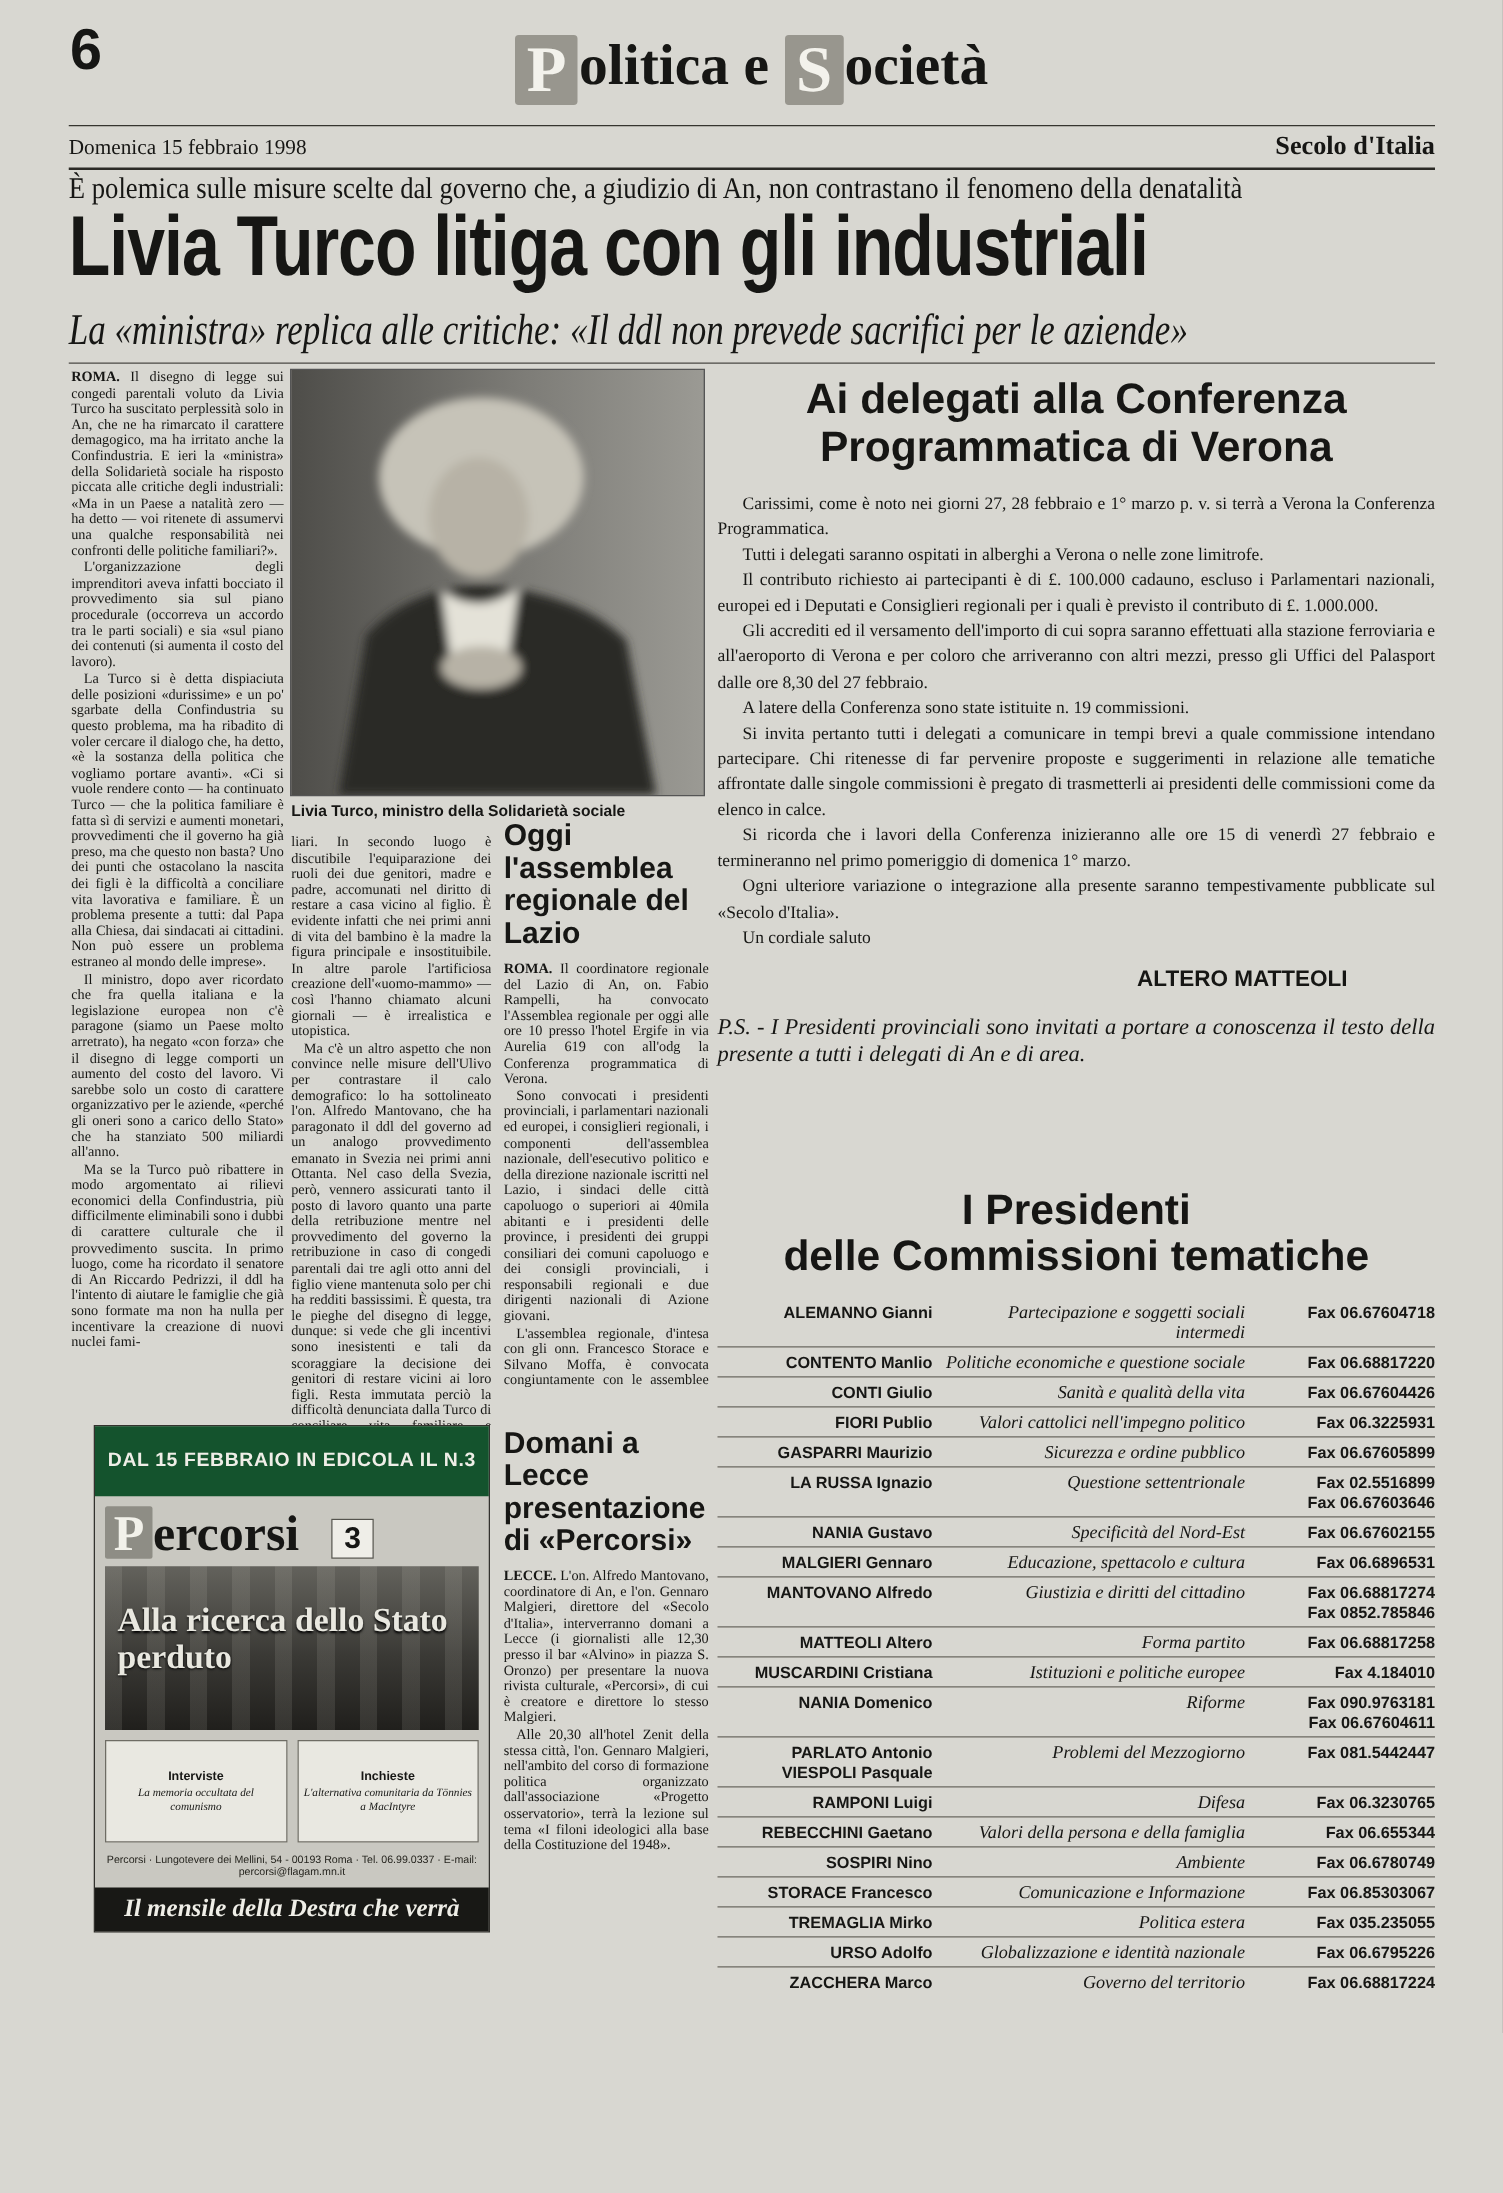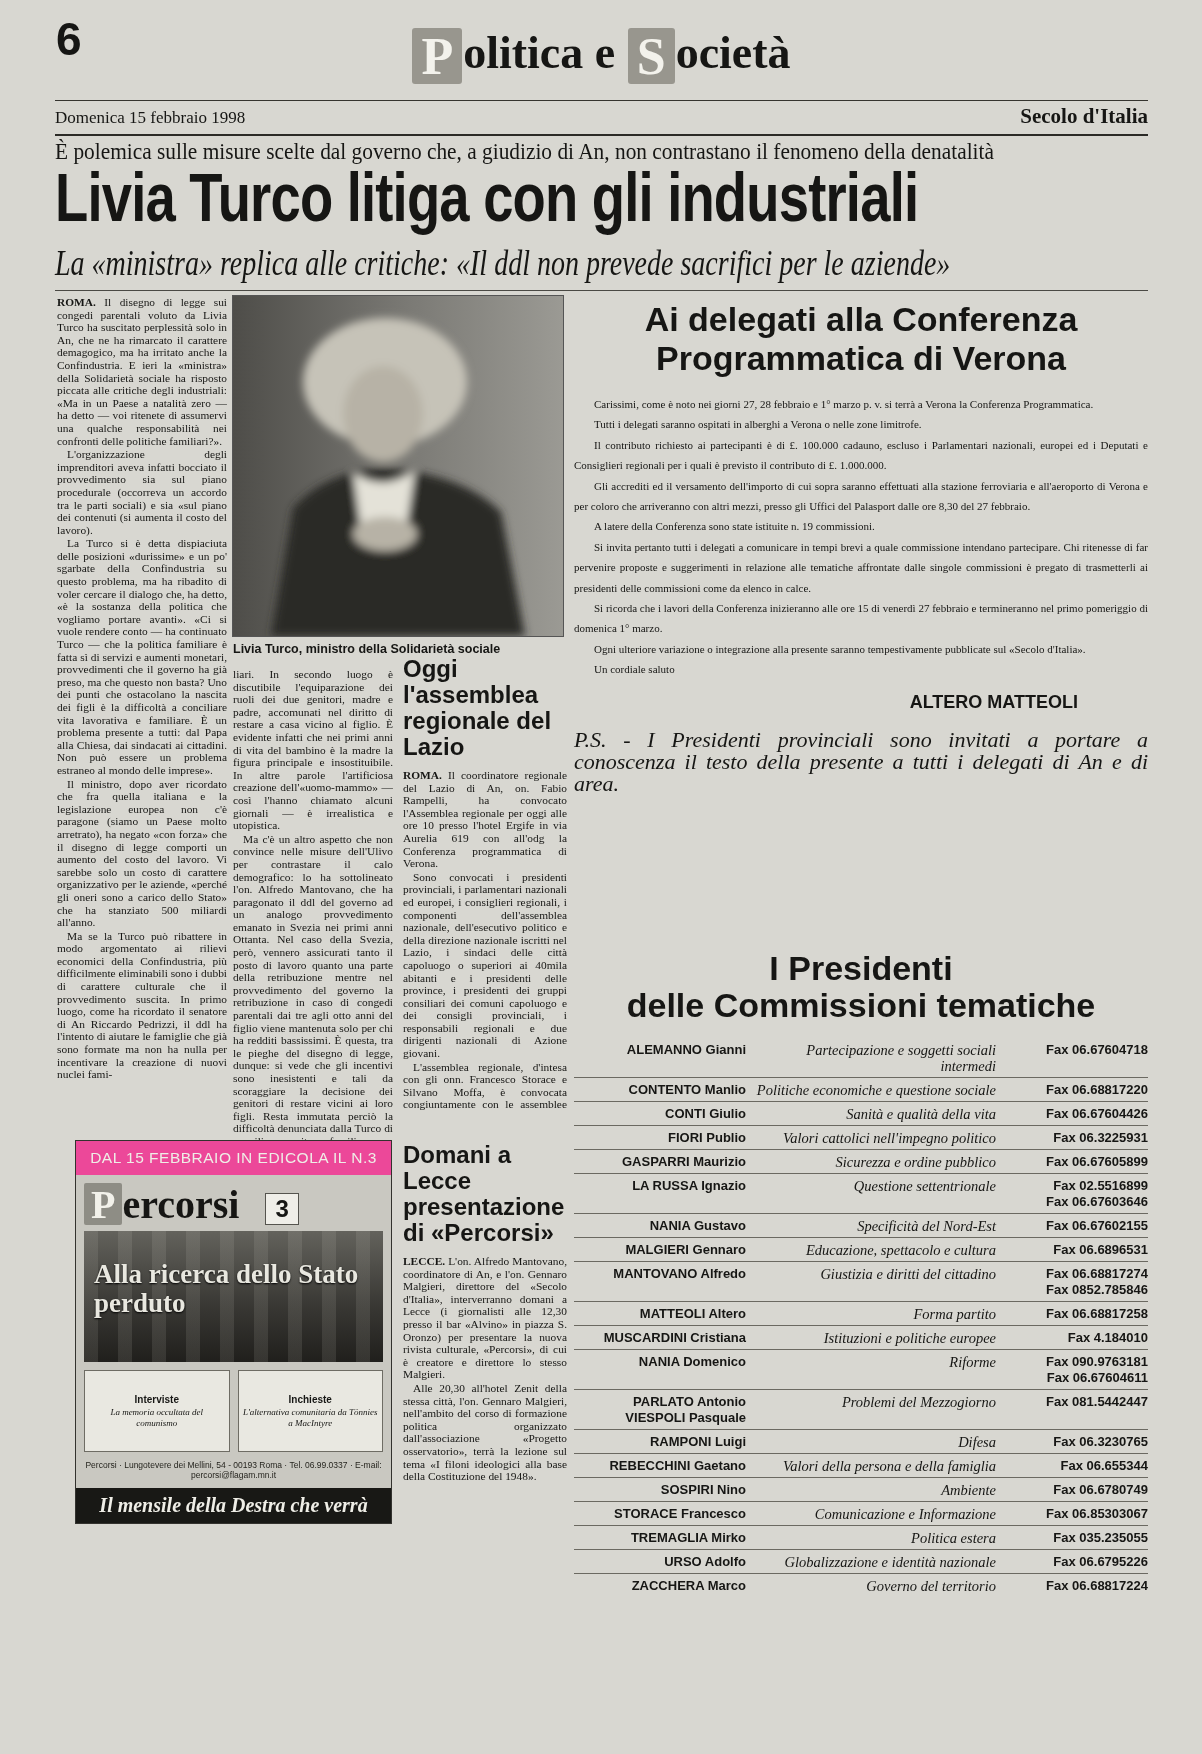--- a/index.html
+++ b/index.html
@@ -60,44 +60,44 @@
   .col3 .body, .lecce .body { position:relative; font-size:11.4px; line-height:12.6px;
               text-align:justify; hyphens:auto; }
   .col3 .body p, .lecce .body p { text-indent:10px; margin-bottom:1px; }
   .col3 .body p:first-child, .lecce .body p:first-child { text-indent:0; }
 
   
   .letter { position:absolute; left:574px; top:300px; width:574px; }
   .letter-title { text-align:center; font-family:"Liberation Sans", sans-serif;
                   font-weight:bold; font-size:34px; line-height:39px; margin-bottom:16px; }
   .letter-body { max-height:452px; overflow:hidden; }
-  .letter-body p { font-size:11px; line-height:20.4px; text-align:justify;
+  .letter-body p { font-size:14px; line-height:20.4px; text-align:justify;
                    text-indent:20px; hyphens:auto; }
   .signature { text-align:right; padding-right:70px; margin-top:12px;
                font-family:"Liberation Sans", sans-serif; font-weight:bold; font-size:18px; }
-  .ps { margin-top:16px; font-style:italic; font-size:22px; line-height:22px; text-align:justify; }
+  .ps { margin-top:16px; font-style:italic; font-size:18px; line-height:22px; text-align:justify; }
 
   
   .presidents { position:absolute; left:574px; top:950px; width:574px; }
   .presidents h2 { text-align:center; font-family:"Liberation Sans", sans-serif;
                    font-weight:bold; font-size:34px; line-height:37px; }
   .ptable { margin-top:14px;text-align:right; }
   .prow { display:grid; grid-template-columns:172px 244px 1fr; column-gap:6px;
           padding:4px 0 3px; border-bottom:1px solid #6b6961; align-items:start; }
   .prow:last-child { border-bottom:none; }
   .pname { font-family:"Liberation Sans", sans-serif; font-weight:bold; font-size:13px; line-height:16px; }
   .ptopic { font-style:italic; font-size:14.5px; line-height:16px; }
   .pfax { font-family:"Liberation Sans", sans-serif; font-weight:bold; font-size:13px; line-height:16px; }
 
   
   .ad { position:absolute; left:75px; top:1140px; width:317px;
         background:#c9c8c1; border:1px solid #33322e; }
-  .ad-header { background:#ec4899; color:#efeee7; text-align:center;
-               font-family:"Liberation Sans", sans-serif; font-weight:normal;
-               font-size:15.5px; padding:8px 4px; letter-spacing:.5px; }
+  .ad-header { background:#14532d; color:#efeee7; text-align:center;
+               font-family:"Liberation Sans", sans-serif; font-weight:bold;
+               font-size:15.5px; padding:19px 4px; letter-spacing:.5px; }
   .ad-inner { padding:8px; }
   .ad-logorow { display:flex; align-items:flex-end; gap:26px; margin-bottom:6px; }
   .ad-logo { font-family:"Liberation Serif", serif; font-weight:bold; font-size:40px; line-height:1; }
   .ad-p { display:inline-block; background:#8e8d85; color:#f2f1ea; padding:2px 7px 0; border-radius:2px; }
   .ad-issue { font-family:"Liberation Sans", sans-serif; font-weight:bold; font-size:24px;
               background:#efeee8; border:1px solid #55544e; padding:1px 9px; }
   .ad-photo { position:relative; height:131px; overflow:hidden;
               background:
                 repeating-linear-gradient(90deg, rgba(210,208,198,.12) 0 14px, rgba(0,0,0,0) 14px 34px),
                 linear-gradient(#63625c 0%, #3a3935 55%, #201f1c 100%); padding-left: 48px; }

